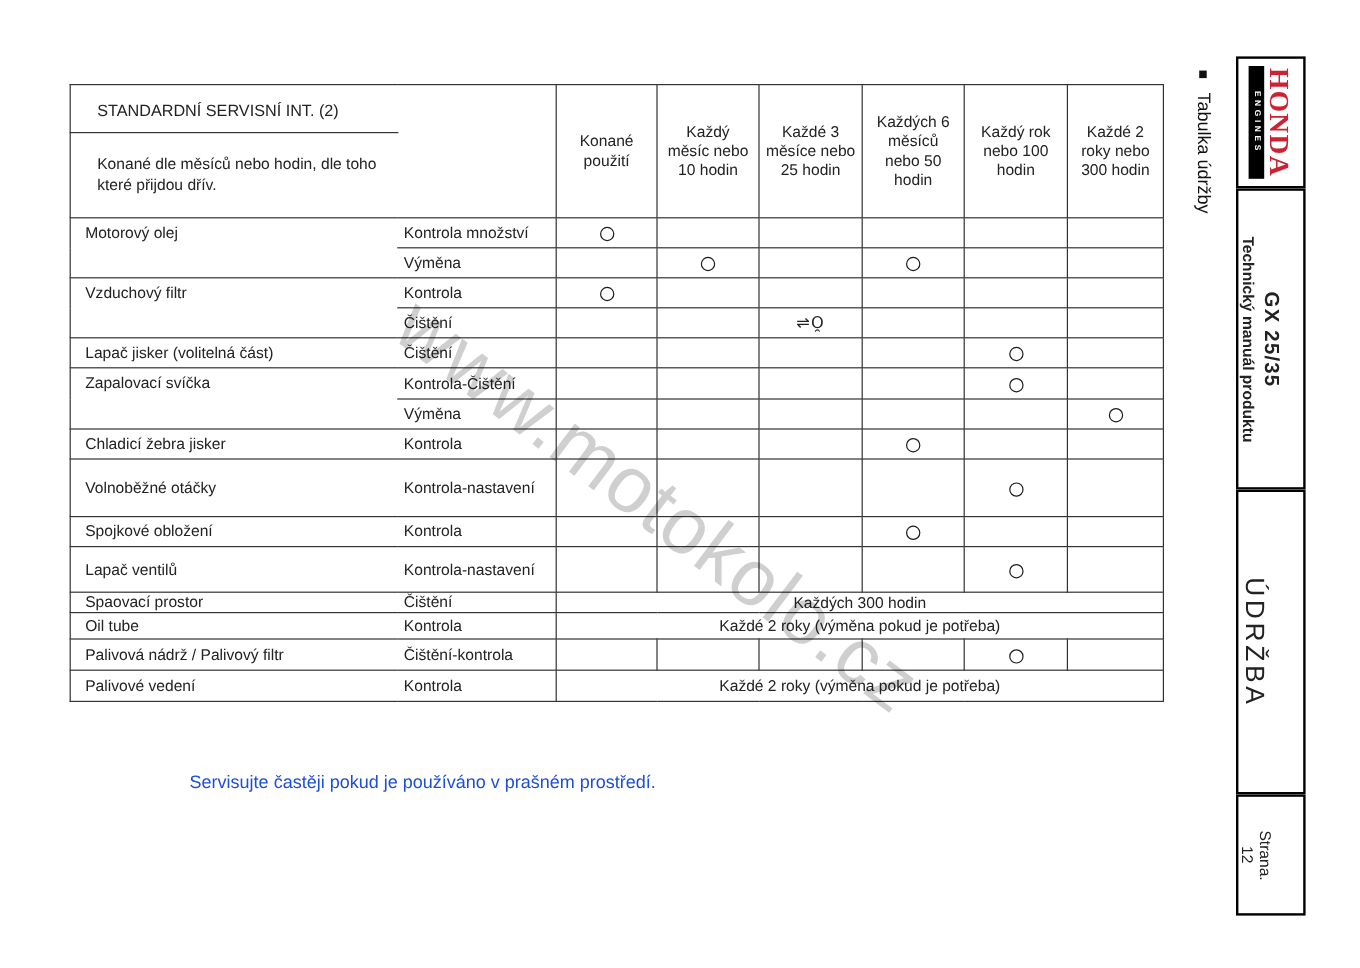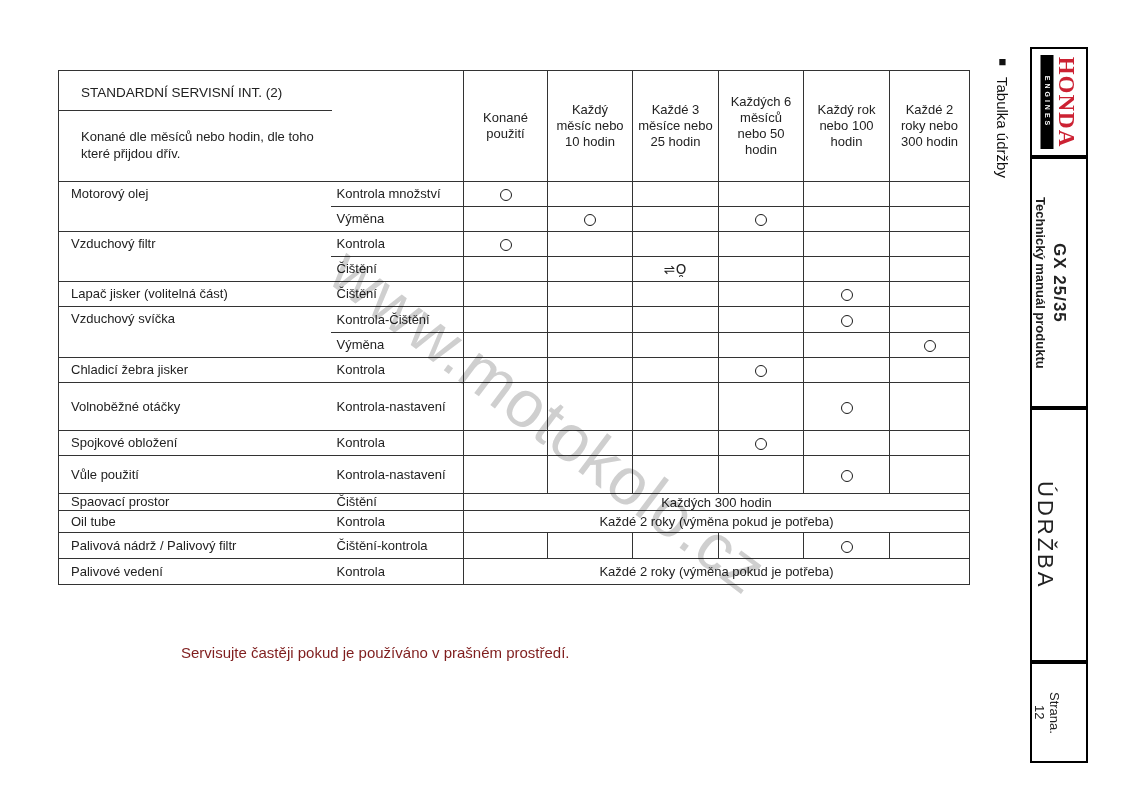--- a/index.html
+++ b/index.html
@@ -18,21 +18,21 @@
   .c-int{text-align:center;vertical-align:middle;line-height:16px;padding:0 5px;}
   .c-item{text-align:left;padding-left:12px;border-right:none;vertical-align:middle;line-height:16px;}
   .c-item.multi{vertical-align:top;padding-top:4px;}
   .c-act{text-align:left;padding-left:6px;padding-right:12px;border-left:none;vertical-align:middle;line-height:16px;}
   .c-mark{text-align:center;vertical-align:middle;}
   .c-span{text-align:center;vertical-align:middle;}
   .circle{display:inline-block;width:10px;height:10px;border:1.5px solid #1c1c1c;border-radius:50%;vertical-align:middle;}
   .special{font-family:"DejaVu Sans",sans-serif;font-size:13.5px;letter-spacing:1px;}
 
   
-  .footnotes{position:absolute;left:181px;top:643px;font-size:15px;color:#7f1d1d;z-index:1;}
+  .footnotes{position:absolute;left:158px;top:643px;font-size:15px;color:#1d4ed8;z-index:1;}
   .footnotes .fline{line-height:20px;margin-bottom:10px;}
 
   
   .watermark{position:absolute;left:362px;top:232px;font-size:66px;letter-spacing:1px;color:#c3c3c3;
     transform:rotate(37deg);transform-origin:0 0;white-space:nowrap;z-index:6;mix-blend-mode:multiply;opacity:.8;}
 
   
   .side-label{position:absolute;left:994px;top:54px;writing-mode:vertical-rl;display:flex;flex-direction:row;
     gap:8px;align-items:center;font-size:15px;color:#111;z-index:1;}
   .side-label .sq{font-size:13px;}
@@ -128,21 +128,21 @@
             <td class="c-item" rowspan="1">Lapač jisker (volitelná část)</td>
             <td class="c-act">Čištění</td>
             <td class="c-mark"></td>
             <td class="c-mark"></td>
             <td class="c-mark"></td>
             <td class="c-mark"></td>
             <td class="c-mark"><span class="circle"></span></td>
             <td class="c-mark"></td>
           </tr>
           <tr style="height: 26px;">
-            <td class="c-item multi" rowspan="2">Vzduchový svíčka</td>
+            <td class="c-item multi" rowspan="2">Zapalovací svíčka</td>
             <td class="c-act">Kontrola-Čištění</td>
             <td class="c-mark"></td>
             <td class="c-mark"></td>
             <td class="c-mark"></td>
             <td class="c-mark"></td>
             <td class="c-mark"><span class="circle"></span></td>
             <td class="c-mark"></td>
           </tr>
           <tr style="height: 25px;">
             <td class="c-act">Výměna</td>
@@ -177,21 +177,21 @@
             <td class="c-item" rowspan="1">Spojkové obložení</td>
             <td class="c-act">Kontrola</td>
             <td class="c-mark"></td>
             <td class="c-mark"></td>
             <td class="c-mark"></td>
             <td class="c-mark"><span class="circle"></span></td>
             <td class="c-mark"></td>
             <td class="c-mark"></td>
           </tr>
           <tr style="height: 38px;">
-            <td class="c-item" rowspan="1">Vůle použití</td>
+            <td class="c-item" rowspan="1">Lapač ventilů</td>
             <td class="c-act">Kontrola-nastavení</td>
             <td class="c-mark"></td>
             <td class="c-mark"></td>
             <td class="c-mark"></td>
             <td class="c-mark"></td>
             <td class="c-mark"><span class="circle"></span></td>
             <td class="c-mark"></td>
           </tr>
           <tr style="height: 17px;">
             <td class="c-item" rowspan="1">Spaovací prostor</td>

